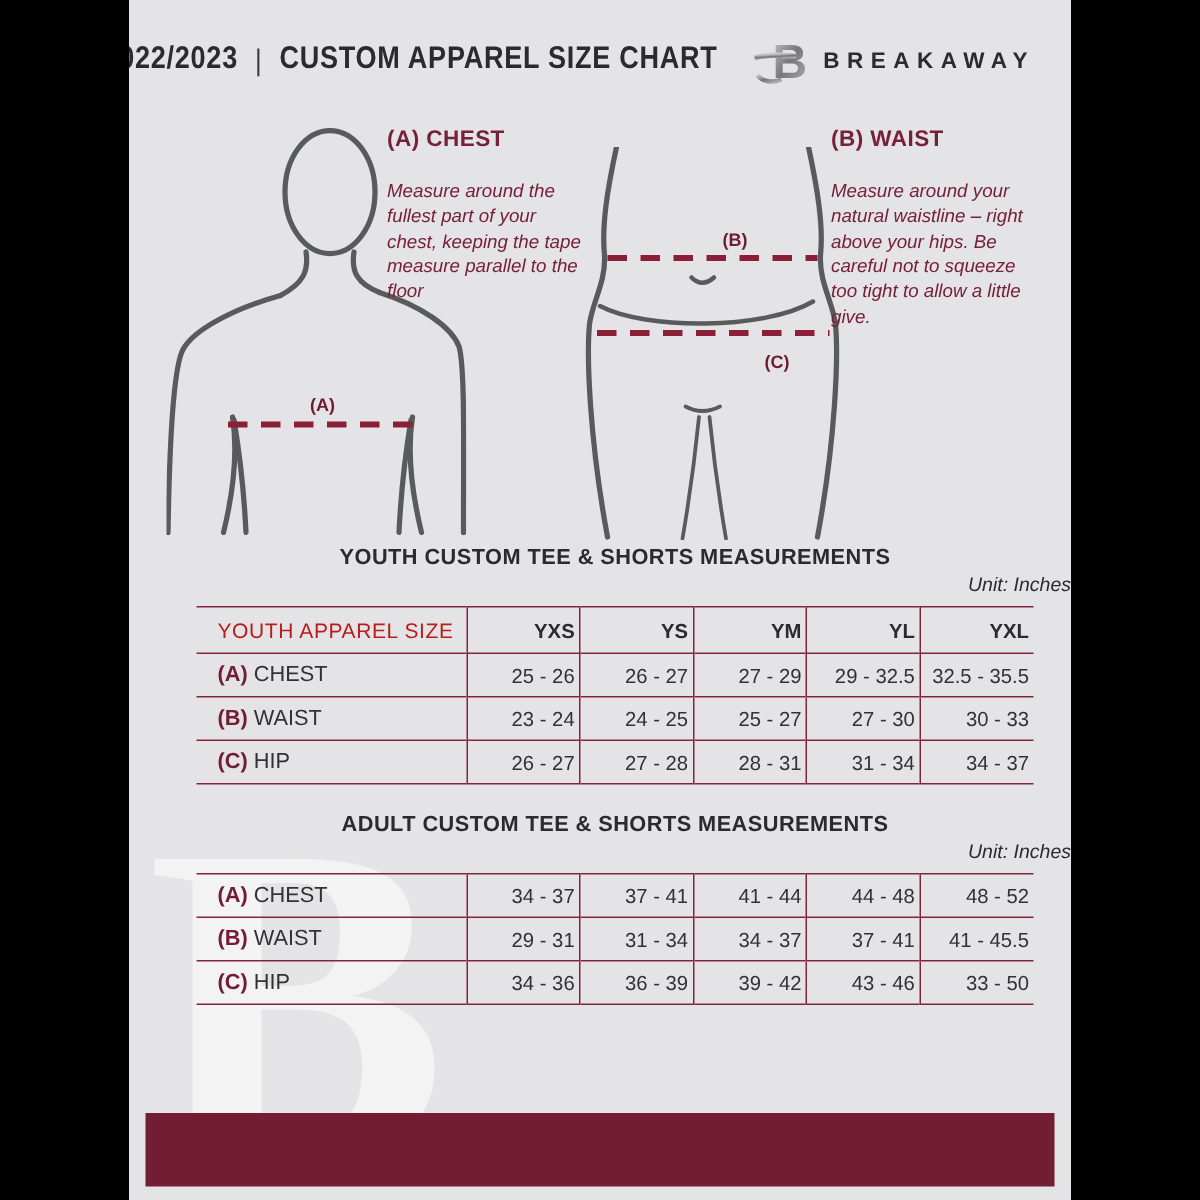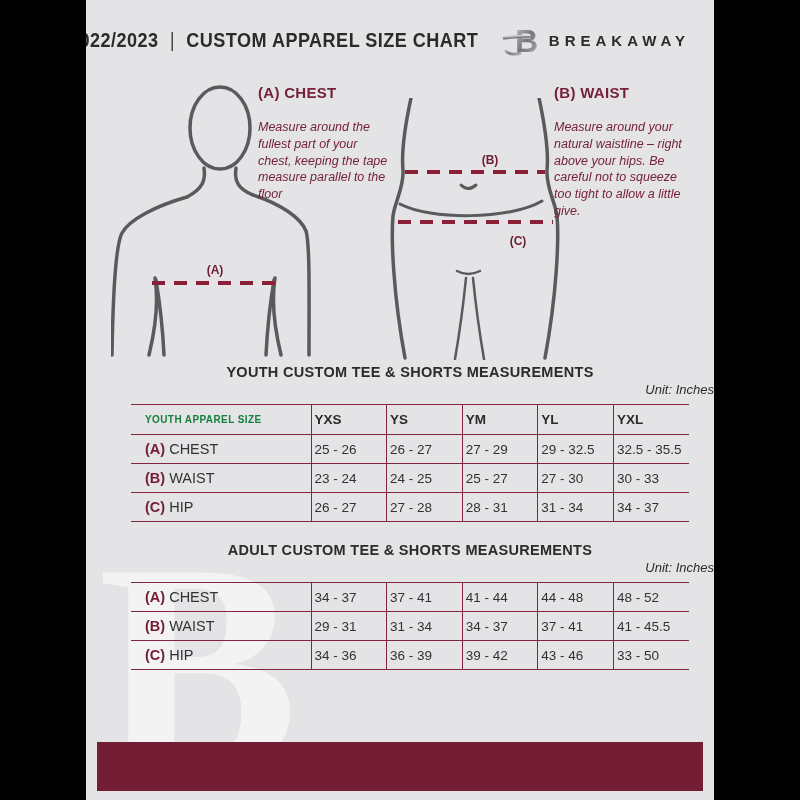--- a/index.html
+++ b/index.html
@@ -45,25 +45,25 @@
 
   
   .tblsec{position:absolute;left:0;right:0;text-align:center;z-index:1;padding-left:20px;}
   .sec-youth{top:364px;}
   .sec-adult{top:542px;}
   .tbl-title{font-size:14.5px;font-weight:bold;color:var(--dark);letter-spacing:.3px;}
   .tbl-unit{font-size:13px;font-style:italic;color:var(--dark);margin-top:2px;text-align:right;}
   table{border-collapse:collapse;width:558px;margin:7px auto 0;table-layout:fixed;
         border-bottom:1.5px solid var(--line);}
   tr{border-top:1.5px solid var(--line);}
-  th,td{font-size:13.5px;color:var(--cell);text-align:left;padding:6px 3px;}
+  th,td{font-size:13.5px;color:var(--cell);text-align:right;padding:6px 3px;}
   th{font-weight:bold;color:var(--dark);padding:7px 3px;}
   th:not(:first-child),td:not(:first-child){border-left:1.5px solid var(--line);}
   .lblcol{width:180px;text-align:left;padding-left:14px;}
-  th.lblcol{font-weight:bold;font-size:10px;letter-spacing:.4px;color:#15803d;}
+  th.lblcol{font-weight:normal;font-size:14px;letter-spacing:.4px;color:#b91c1c;}
   td.lblcol{font-size:14.5px;}
   .rowkey{font-weight:bold;color:var(--maroon);}
 
   
   .footer-bar{position:absolute;left:11px;right:11px;bottom:9px;height:49px;background:var(--maroon);z-index:1;}
 
   svg text{font-family:"Liberation Sans",sans-serif;}
 </style>
 </head>
 <body>

